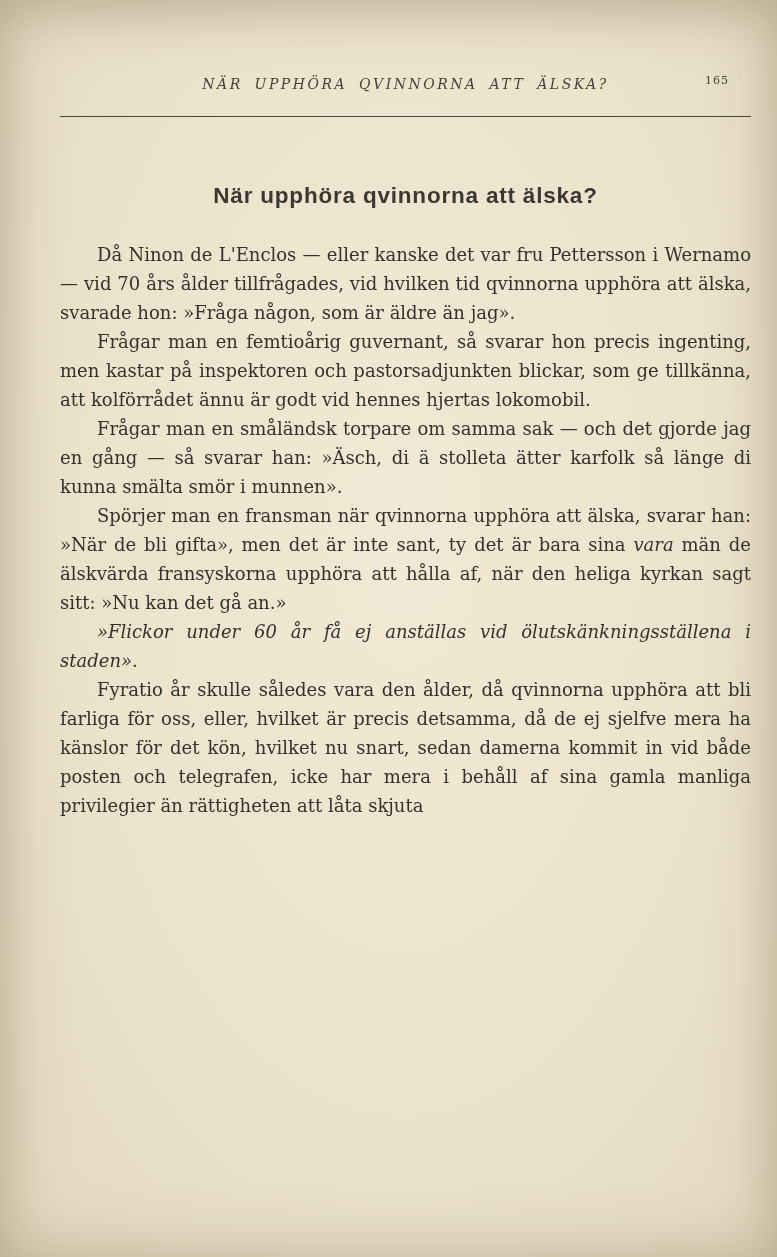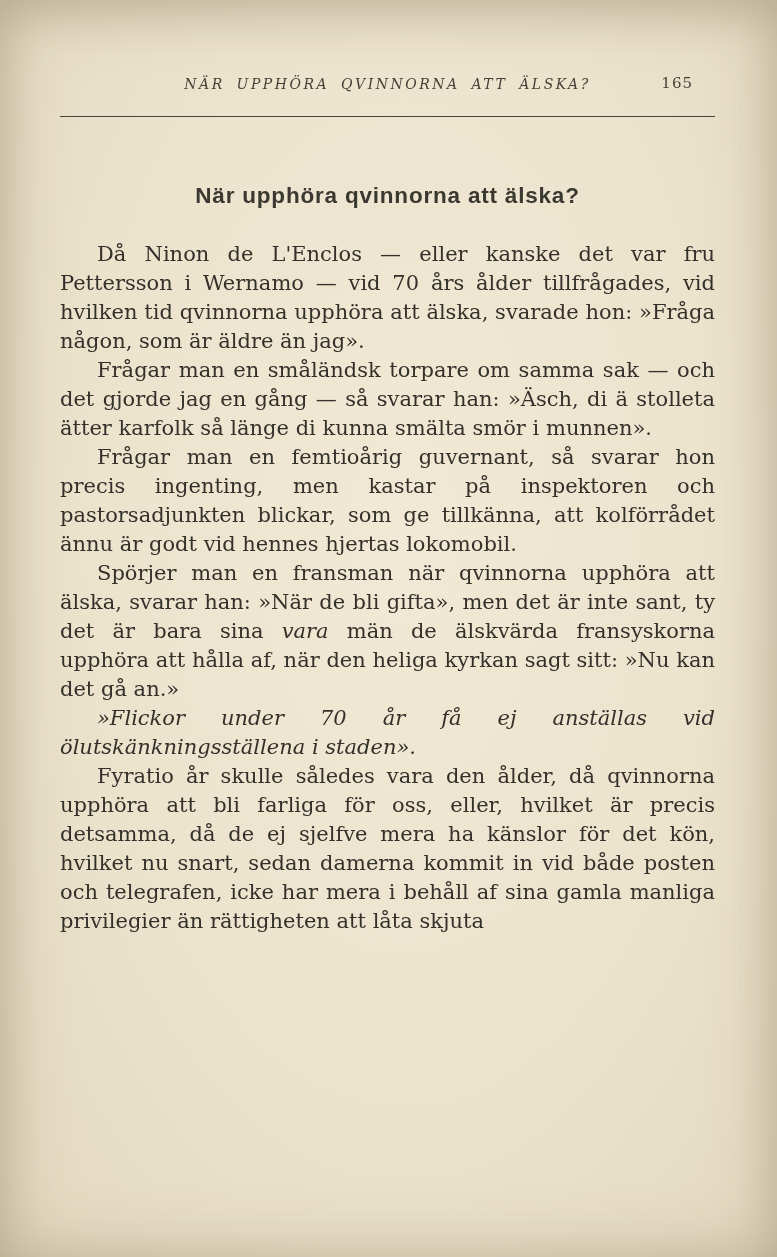--- a/index.html
+++ b/index.html
@@ -11,21 +11,21 @@
     height: 1257px;
     overflow: hidden;
     font-family: "DejaVu Serif", serif;
     background: #e7ddc6;
   }
   .page {
     position: relative;
     width: 777px;
     height: 1257px;
     box-sizing: border-box;
-    padding: 74px 62px 0 60px;
+    padding: 74px 26px 0 60px;
     background: radial-gradient(ellipse at 52% 42%, #f1e9d5 0%, #ece3cd 55%, #e2d8bf 100%);
     color: #36332d;
   }
   .page::after {
     content: "";
     position: absolute;
     inset: 0;
     pointer-events: none;
     box-shadow: inset 0 0 70px rgba(110, 92, 62, 0.28), inset 0 14px 40px rgba(110, 92, 62, 0.18);
   }
@@ -38,41 +38,41 @@
     font-style: italic;
     font-size: 14px;
     letter-spacing: 2.5px;
     word-spacing: 5px;
     color: #453f36;
   }
   .page-number {
     position: absolute;
     right: 22px;
     top: 0;
-    font-size: 15px;
+    font-size: 11px;
     letter-spacing: 1px;
     color: #453f36;
   }
   .header-rule {
     border: none;
     border-top: 1.5px solid #4b443a;
     margin: 22px 0 0 0;
   }
   .chapter-title {
     margin: 66px 0 0 0;
     text-align: center;
     font-family: "Liberation Sans", sans-serif;
     font-weight: bold;
     font-size: 22.5px;
     letter-spacing: 0.8px;
     color: #3b3831;
   }
   .body-text {
     margin-top: 31px;
-    font-size: 21px;
+    font-size: 18px;
     line-height: 29px;
     text-align: justify;
     color: #34312b;
   }
   .body-text p {
     margin: 0;
     text-indent: 37px;
   }
   .italic {
     font-style: italic;
@@ -89,27 +89,27 @@
   </div>
 
   <hr class="header-rule">
 
   <h1 class="chapter-title">När upphöra qvinnorna att älska?</h1>
 
   <div class="body-text">
 
     <p>Då Ninon de L'Enclos — eller kanske det var fru Pettersson i Wernamo — vid 70 års ålder tillfrågades, vid hvilken tid qvinnorna upphöra att älska, svarade hon: »Fråga någon, som är äldre än jag».</p>
 
+    <p>Frågar man en femtioårig guvernant, så svarar hon precis ingenting, men kastar på inspektoren och pastorsadjunkten blickar, som ge tillkänna, att kolförrådet ännu är godt vid hennes hjertas lokomobil.</p>
+
     <p>Frågar man en småländsk torpare om samma sak — och det gjorde jag en gång — så svarar han: »Äsch, di ä stolleta ätter karfolk så länge di kunna smälta smör i munnen».</p>
-
-    <p>Frågar man en femtioårig guvernant, så svarar hon precis ingenting, men kastar på inspektoren och pastorsadjunkten blickar, som ge tillkänna, att kolförrådet ännu är godt vid hennes hjertas lokomobil.</p>
 
     <p><span>Spörjer man en fransman när qvinnorna upphöra att älska, svarar han: »När de bli gifta», men det är inte sant, ty det är bara sina </span><span class="italic">vara</span><span> män de älskvärda fransyskorna upphöra att hålla af, när den heliga kyrkan sagt sitt: »Nu kan det gå an.»</span></p>
 
 
 
-    <p class="italic">»Flickor under 70 år få ej anställas vid ölutskänkningsställena i staden».</p>
+    <p class="italic">»Flickor under 60 år få ej anställas vid ölutskänkningsställena i staden».</p>
 
     <p>Fyratio år skulle således vara den ålder, då qvinnorna upphöra att bli farliga för oss, eller, hvilket är precis detsamma, då de ej sjelfve mera ha känslor för det kön, hvilket nu snart, sedan damerna kommit in vid både posten och telegrafen, icke har mera i behåll af sina gamla manliga privilegier än rättigheten att låta skjuta</p>
 
   </div>
 
 </div>
 
 </body></html>

